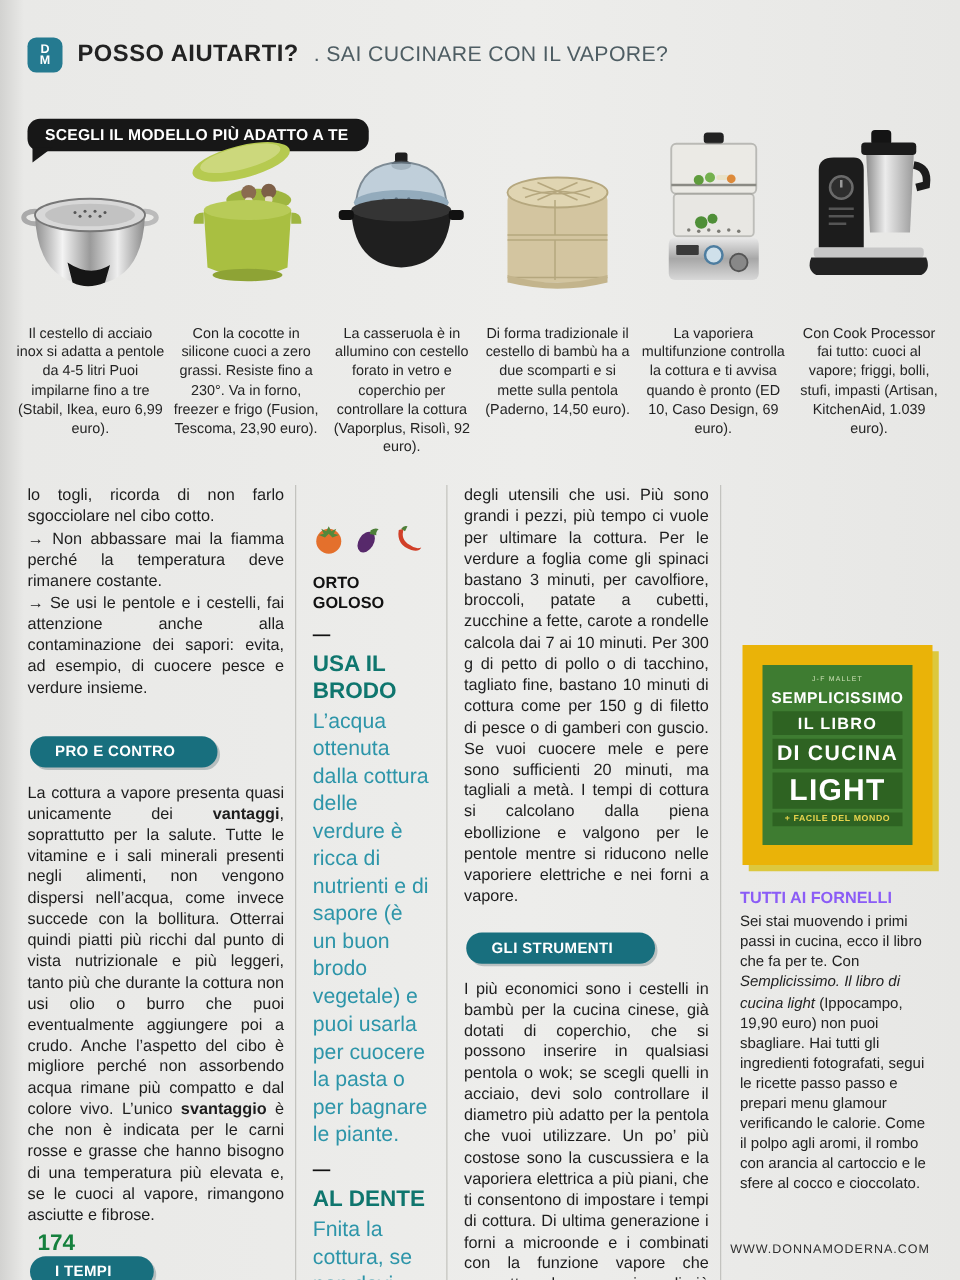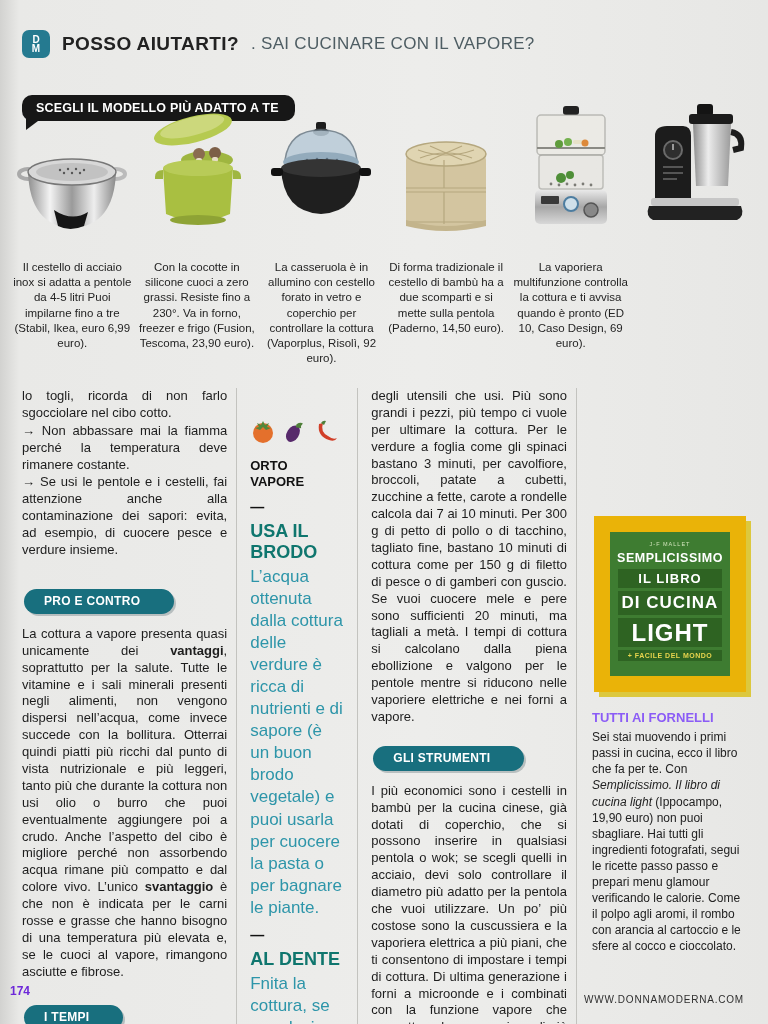--- a/index.html
+++ b/index.html
@@ -52,21 +52,21 @@
   .book-author{font-size:5.5px;color:#cfe3b9;letter-spacing:1px;margin-bottom:4px;}
   .book-t1{color:#fff;font-weight:bold;font-size:12.5px;letter-spacing:.5px;margin-bottom:4px;}
   .book-box{background:#2e6322;color:#fff;font-weight:bold;margin:3px 2px;padding:2px 0;}
   .book-t2{font-size:13px;letter-spacing:1px;}
   .book-t3{font-size:17px;letter-spacing:1px;}
   .book-t4{font-size:24px;letter-spacing:1px;line-height:1.05;}
   .book-t5{font-size:7px;color:#e7d44d;letter-spacing:.5px;}
   .sb-head{font-size:13px;font-weight:bold;color:#8b5cf6;margin:18px 0 4px 2px;}
   .sb-body{font-size:12px;line-height:1.34;color:#222;margin:0 0 0 2px;}
   
-  .pg-num{position:absolute;left:10px;top:984px;font-size:12px;font-weight:bold;color:#6d28d9;}
+  .pg-num{position:absolute;left:30px;top:984px;font-size:18px;font-weight:bold;color:#15803d;}
   .site{position:absolute;right:24px;top:994px;font-size:10px;letter-spacing:.8px;color:#2e2e2e;}
   .it{font-style:italic;}
 </style>
 </head>
 <body>
 
 <div class="hdr">
   <div class="dm-logo">
     <span>D</span>
     <span>M</span>
@@ -240,20 +240,21 @@
         <rect x="33" y="42" width="2" height="6" fill="#999"></rect>
         <g fill="#555">
             <rect x="24" y="64" width="20" height="2"></rect>
             <rect x="24" y="70" width="20" height="2"></rect>
             <rect x="24" y="76" width="14" height="2"></rect>
           </g>
         <rect x="12" y="96" width="88" height="8" rx="3" fill="#c7c7c7"></rect>
         <path d="M10,104 l92,0 q4,10 -4,14 l-84,0 q-8,-4 -4,-14 Z" fill="#222"></path>
       </svg>
     </div>
+    <div class="p-cap">Con Cook Processor fai tutto: cuoci al vapore; friggi, bolli, stufi, impasti (Artisan, KitchenAid, 1.039 euro).</div>
   </div>
 
 </div>
 
 <div class="cols">
 
   <div class="c1">
     <p class="body-p">lo togli, ricorda di non farlo sgocciolare nel cibo cotto.</p>
     <p class="body-p">→ Non abbassare mai la fiamma perché la temperatura deve rimanere costante.</p>
     <p class="body-p">→ Se usi le pentole e i cestelli, fai attenzione anche alla contaminazione dei sapori: evita, ad esempio, di cuocere pesce e verdure insieme.</p>
@@ -275,21 +276,21 @@
           <path d="M10,6 q2,-4 5,-4 q-1,3 1,5 l-5,2 Z" fill="#4e7f39"></path>
         </g>
       </svg>
       <svg width="26" height="26" viewBox="0 0 26 26">
         <path d="M7,6 q-2,12 10,16 q6,2 8,-2 q-4,2 -9,-2 Q8,14 11,5 Z" fill="#d13f28"></path>
         <path d="M9,5 q2,-3 5,-2 l-2,4 Z" fill="#4e7f39"></path>
       </svg>
     </div>
     <div class="mini-title">
       <div>ORTO</div>
-      <div>VAPORE</div>
+      <div>GOLOSO</div>
     </div>
     <div class="mini-dash">—</div>
     <div class="mini-head">USA IL BRODO</div>
     <p class="mini-body">L’acqua ottenuta dalla cottura delle verdure è ricca di nutrienti e di sapore (è un buon brodo vegetale) e puoi usarla per cuocere la pasta o per bagnare le piante.</p>
     <div class="mini-dash">—</div>
     <div class="mini-head">AL DENTE</div>
     <p class="mini-body">Fnita la cottura, se non devi mangiare subito le verdure che hai preparato, sciacquale con acqua fredda per evitare che vadano avanti a cuocere.</p>
   </div>
 
   <div class="c3">

